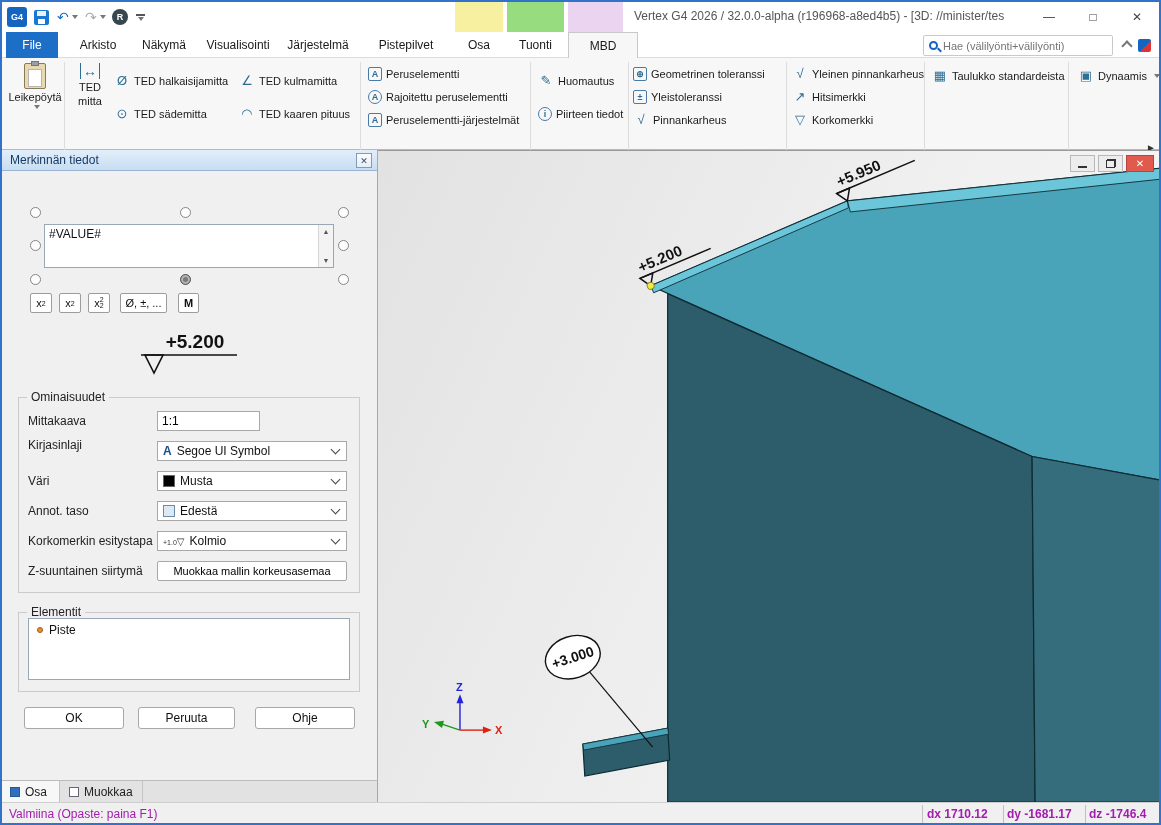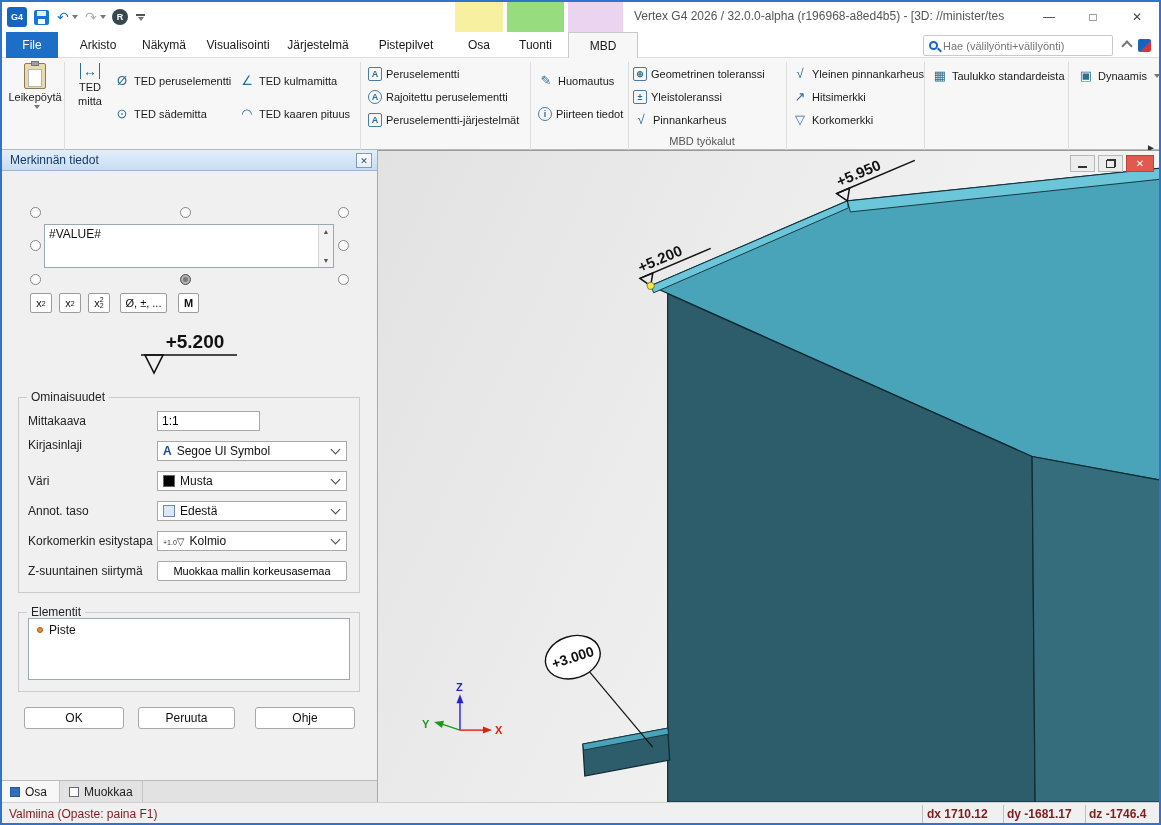--- a/index.html
+++ b/index.html
@@ -111,21 +111,21 @@
           font-size:12px; color:#111; display:flex; align-items:center; justify-content:center; }
   .wide-btn { position:absolute; height:20px; background:#fff; border:1px solid #a8a8a8; border-radius:2px; font-size:11px;
               display:flex; align-items:center; justify-content:center; }
 
   
   .btabs { position:absolute; left:0; top:778px; width:376px; height:22px; background:#e2e2e2; border-top:1px solid #bbb; border-right:1px solid #a8a8a8; }
   .btab { position:absolute; top:0; height:22px; display:flex; align-items:center; gap:5px; padding-left:8px; font-size:12px; color:#222; border-right:1px solid #c4c4c4; }
   .btab.active { background:#f7f7f7; }
   .cube-icon { width:10px; height:10px; background:#2f6fbe; border:1px solid #245a9a; }
   .grid-icon { width:10px; height:10px; border:1px solid #667; background:linear-gradient(#fff 45%, #99a 45%, #99a 55%, #fff 55%); }
-  .statusbar { position:absolute; left:0; top:800px; bottom:0; width:100%; background:#f0f0f0; border-top:1px solid #cfcfcf; font-size:12px; color:#7f1d1d; }
+  .statusbar { position:absolute; left:0; top:800px; bottom:0; width:100%; background:#f0f0f0; border-top:1px solid #cfcfcf; font-size:12px; color:#a21caf; }
   .sb-msg { position:absolute; left:7px; top:4px; }
   .sb-cell { position:absolute; top:4px; white-space:nowrap; overflow:hidden;font-weight:bold; }
   .sb-sep { position:absolute; top:2px; width:1px; height:18px; background:#c0c0c0; }
 </style>
 </head>
 <body>
 
 <div class="app">
 
   <div class="titlebar">
@@ -188,21 +188,21 @@
     </div>
     <div class="bigbtn" style="left:66px;top:2px;width:44px">
       <span class="dim-icon">↔</span>
       <span>TED</span>
       <span>mitta</span>
     </div>
 
     <div class="col wide" style="left:112px;top:6px">
       <div class="rbtn">
         <span class="ic">Ø</span>
-        <span>TED peruselementti</span>
+        <span>TED halkaisijamitta</span>
       </div>
       <div class="rbtn">
         <span class="ic">⊙</span>
         <span>TED sädemitta</span>
       </div>
     </div>
     <div class="col wide" style="left:237px;top:6px">
       <div class="rbtn">
         <span class="ic">∠</span>
         <span>TED kulmamitta</span>
@@ -278,21 +278,20 @@
       </div>
     </div>
 
     <div class="rsep" style="left:62px"></div>
     <div class="rsep" style="left:358px"></div>
     <div class="rsep" style="left:528px"></div>
     <div class="rsep" style="left:626px"></div>
     <div class="rsep" style="left:784px"></div>
     <div class="rsep" style="left:922px"></div>
     <div class="rsep" style="left:1066px"></div>
-    <div class="caption">MBD työkalut</div>
     <div class="overflow-arrow">►</div>
   </div>
 
   <div class="viewport">
     <svg class="vp-svg" viewBox="0 0 786 652">
 
       <polygon points="273,135 470,50 786,17 786,330 655,306" stroke="#0e2a33" stroke-width="1.2" fill="#4aa4b9"></polygon>
       <polygon points="470,50 786,17 786,28 473,61" stroke="#0e2a33" stroke-width="0.9" fill="#6ac6d8"></polygon>
       <polygon points="273,135 470,50 471,57 276,142" stroke="#0e2a33" stroke-width="0.9" fill="#6ac6d8"></polygon>
       <polygon points="290,143 655,306 658,652 290,652" stroke="#0e2a33" stroke-width="1.2" fill="#2d5c6b"></polygon>

